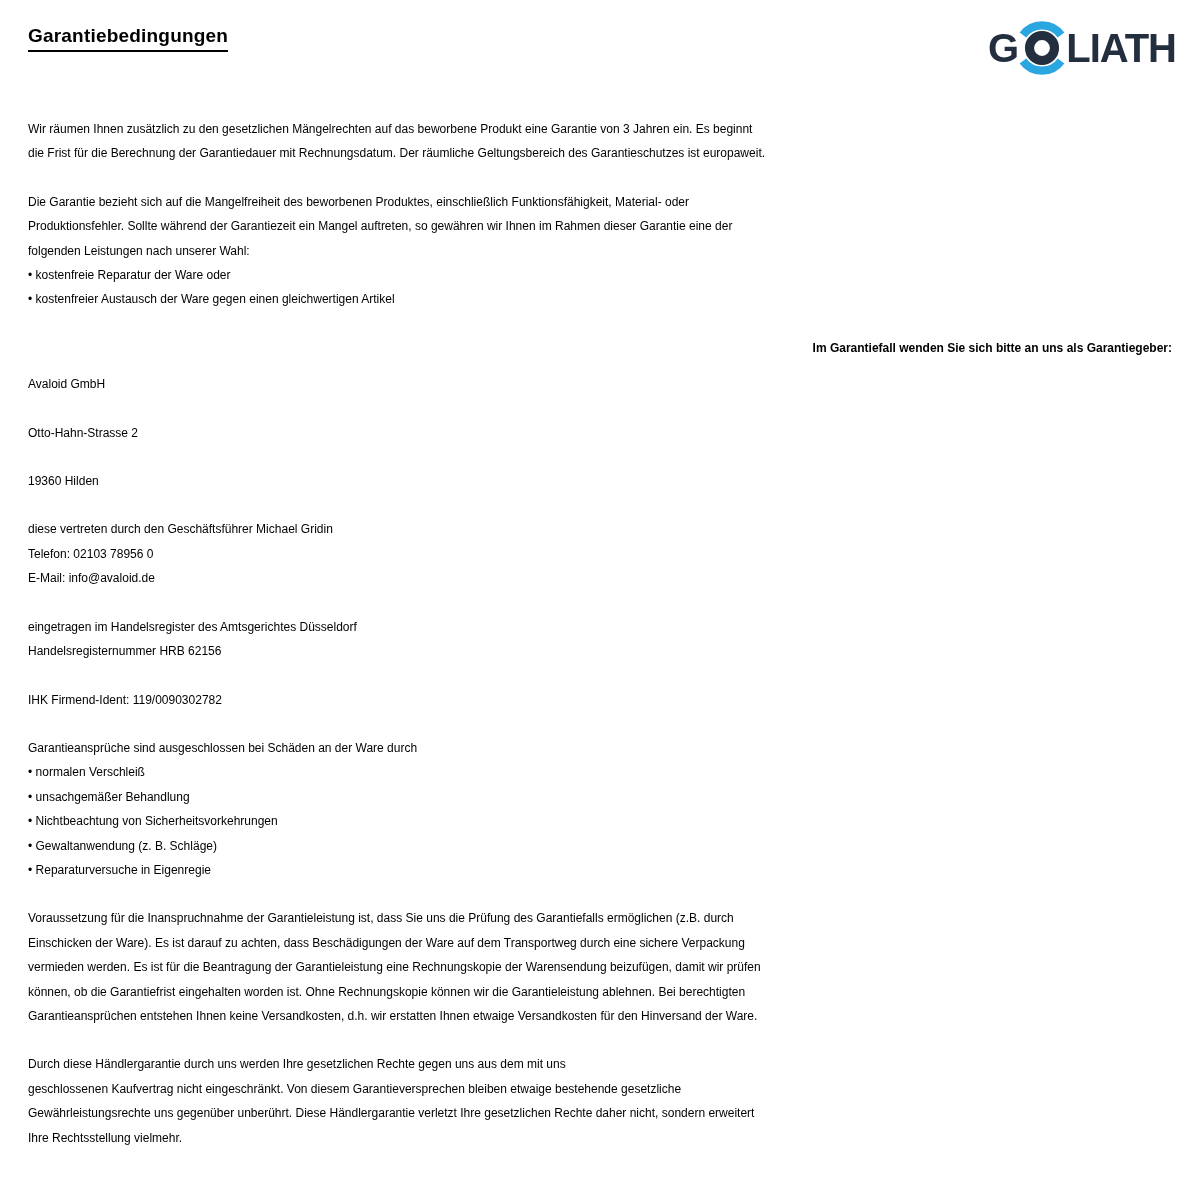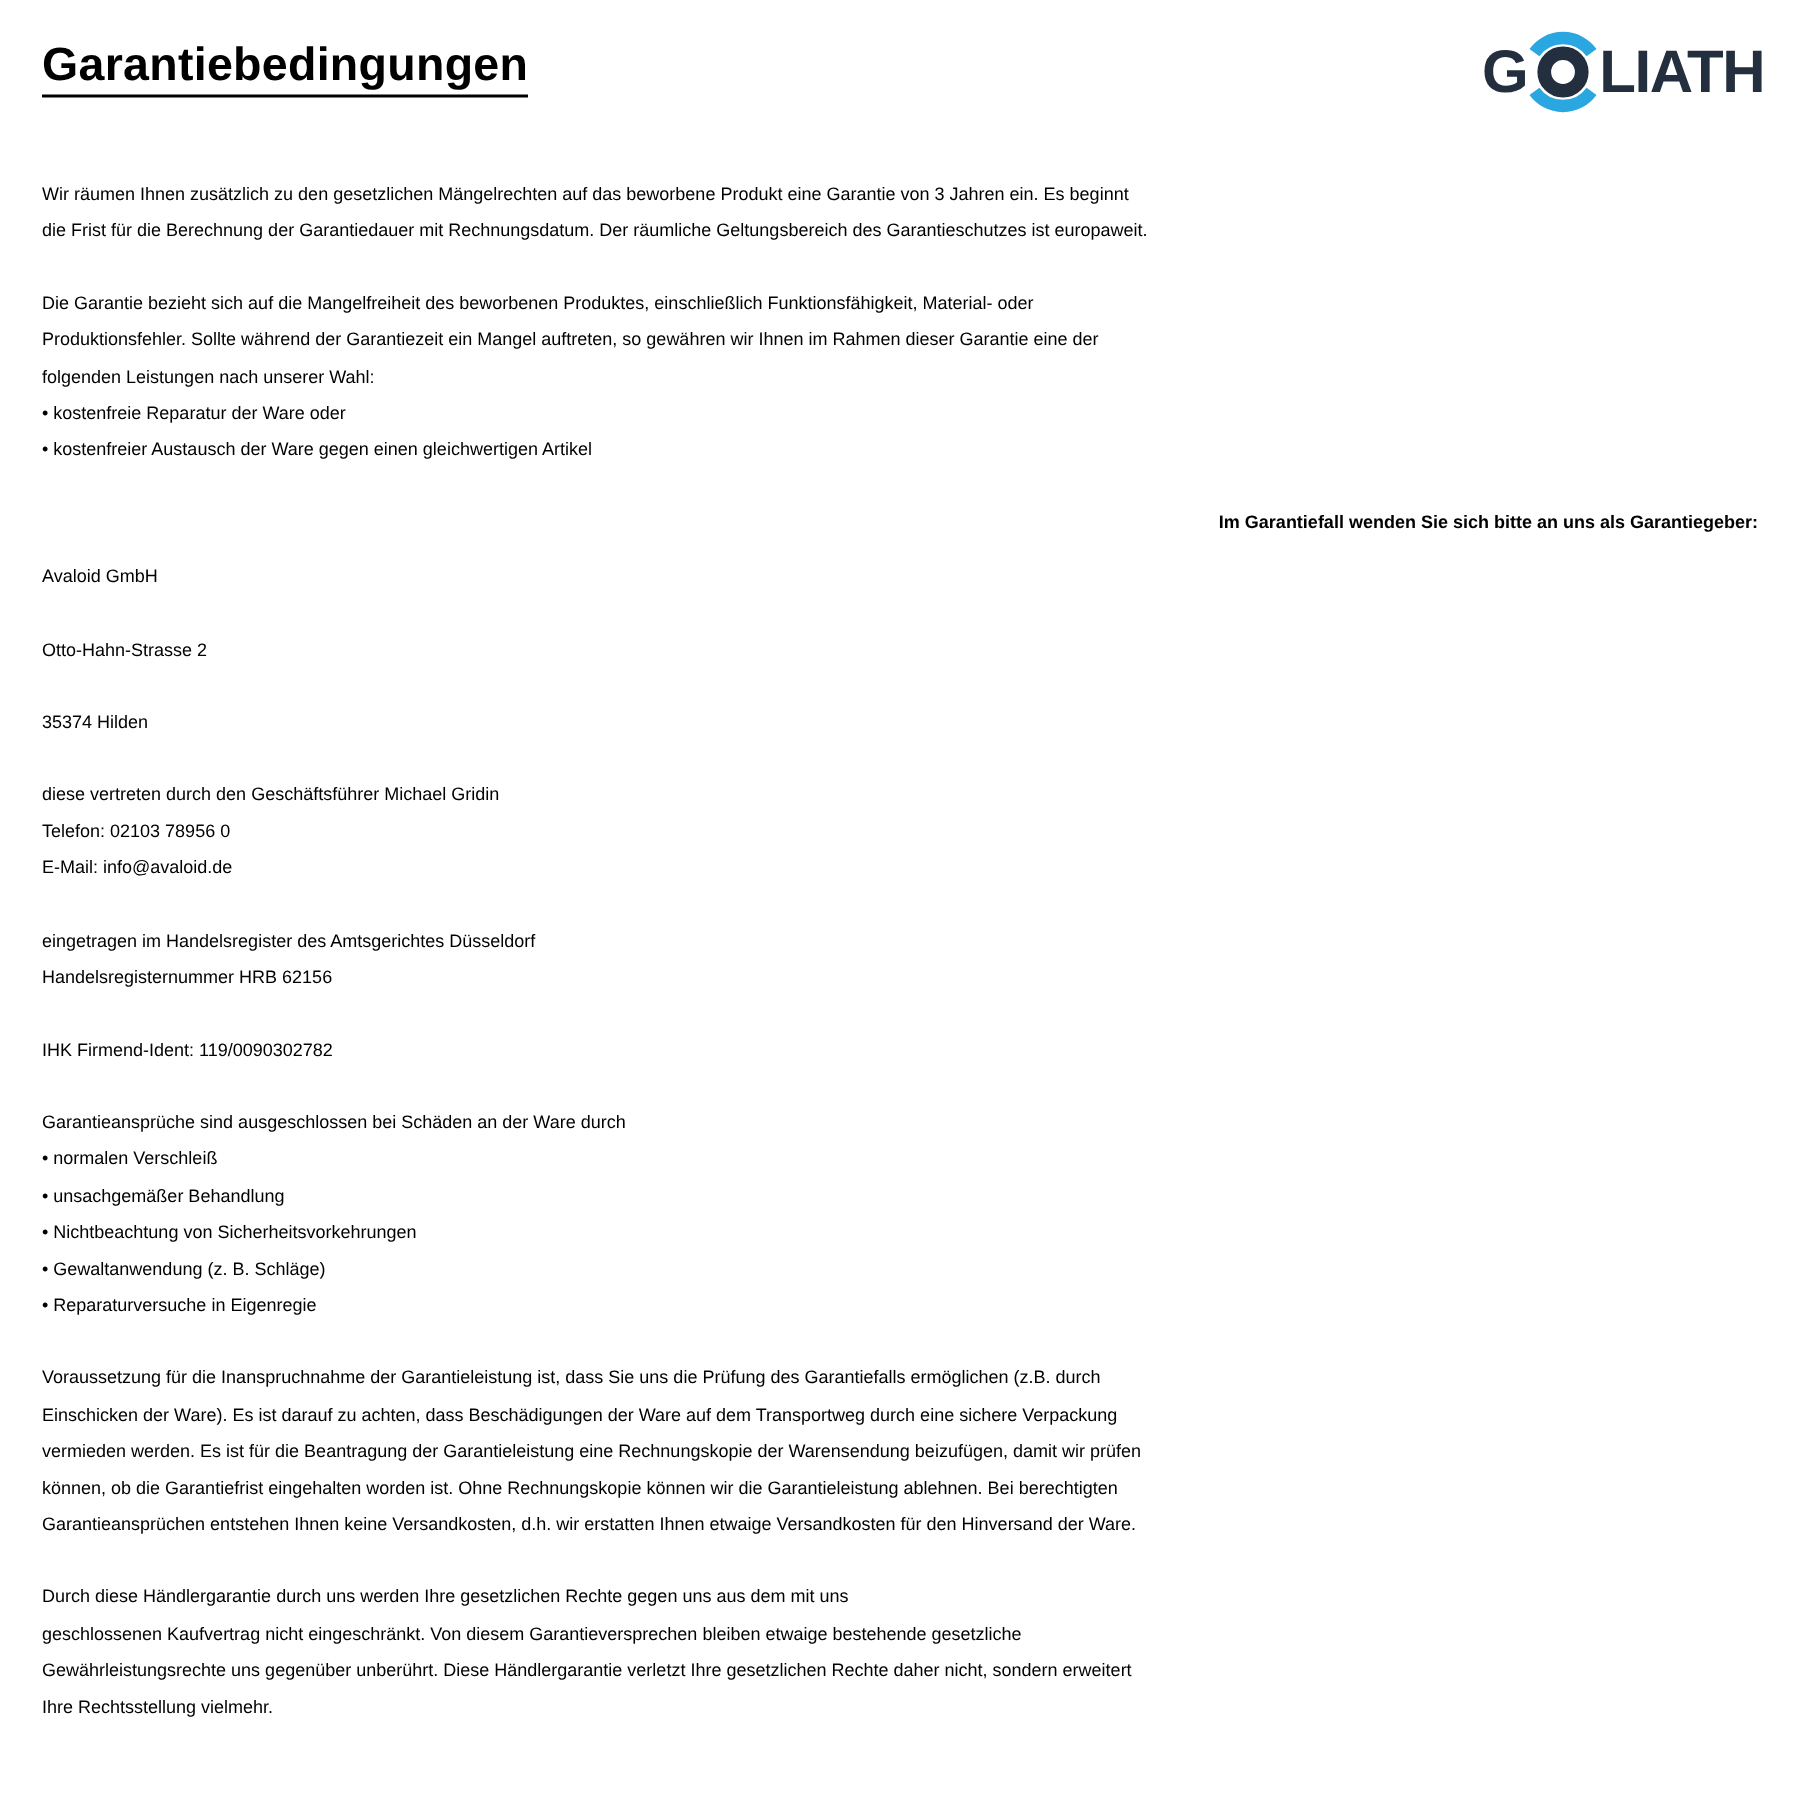--- a/index.html
+++ b/index.html
@@ -20,21 +20,21 @@
   .page{
     padding:14px 28px 0 28px;
   }
   header.doc-header{
     display:flex;
     justify-content:space-between;
     align-items:flex-start;
   }
   h1.title{
     margin:12px 0 0 0;
-    font-size:31px;
+    font-size:19px;
     font-weight:bold;
     letter-spacing:0.2px;
     line-height:1.1;
     display:inline-block;
     border-bottom:2.5px solid var(--ink);
     padding-bottom:3px;
   }
   .logo{
     display:flex;
     align-items:center;
@@ -91,21 +91,21 @@
       <p class="block">Wir räumen Ihnen zusätzlich zu den gesetzlichen Mängelrechten auf das beworbene Produkt eine Garantie von 3 Jahren ein. Es beginnt
 die Frist für die Berechnung der Garantiedauer mit Rechnungsdatum. Der räumliche Geltungsbereich des Garantieschutzes ist europaweit.</p>
       <p class="block">Die Garantie bezieht sich auf die Mangelfreiheit des beworbenen Produktes, einschließlich Funktionsfähigkeit, Material- oder
 Produktionsfehler. Sollte während der Garantiezeit ein Mangel auftreten, so gewähren wir Ihnen im Rahmen dieser Garantie eine der
 folgenden Leistungen nach unserer Wahl:
 • kostenfreie Reparatur der Ware oder
 • kostenfreier Austausch der Ware gegen einen gleichwertigen Artikel</p>
       <p class="block bold">Im Garantiefall wenden Sie sich bitte an uns als Garantiegeber:</p>
       <p class="block tight">Avaloid GmbH</p>
       <p class="block">Otto-Hahn-Strasse 2</p>
-      <p class="block">35374 Hilden</p>
+      <p class="block">19360 Hilden</p>
       <p class="block">diese vertreten durch den Geschäftsführer Michael Gridin
 Telefon: 02103 78956 0
 E-Mail: info@avaloid.de</p>
       <p class="block">eingetragen im Handelsregister des Amtsgerichtes Düsseldorf
 Handelsregisternummer HRB 62156</p>
       <p class="block">IHK Firmend-Ident: 119/0090302782</p>
       <p class="block">Garantieansprüche sind ausgeschlossen bei Schäden an der Ware durch
 • normalen Verschleiß
 • unsachgemäßer Behandlung
 • Nichtbeachtung von Sicherheitsvorkehrungen

